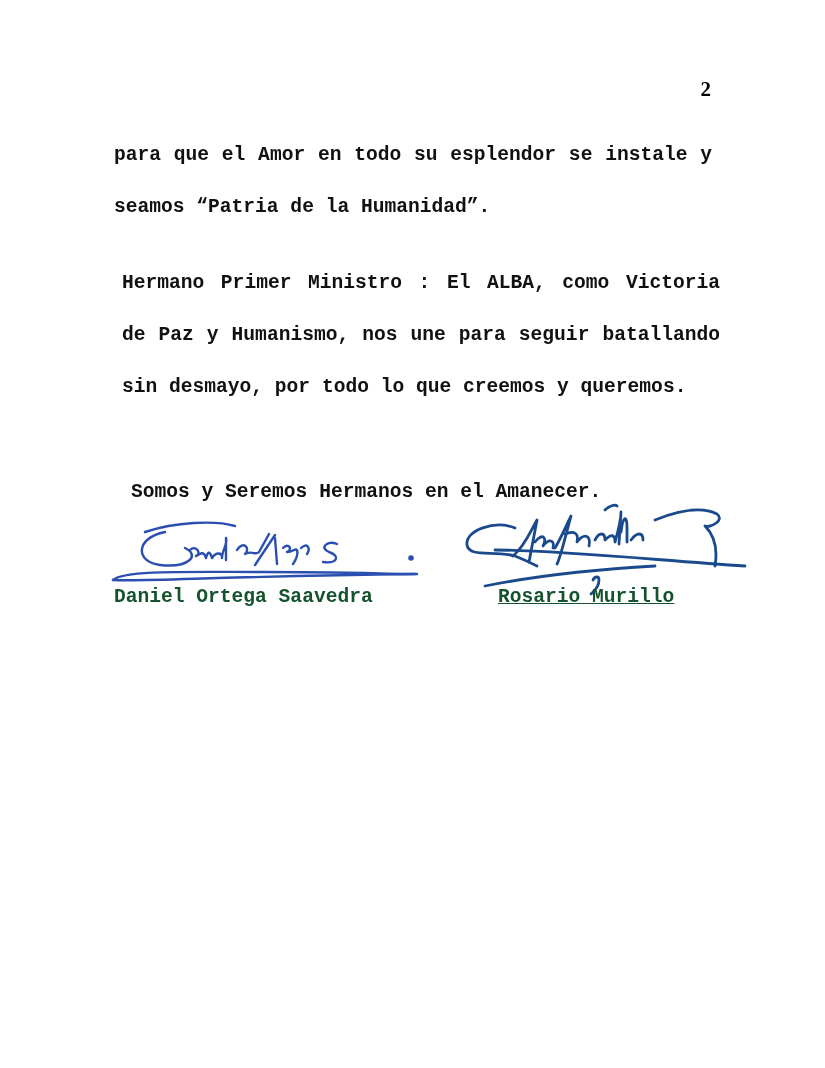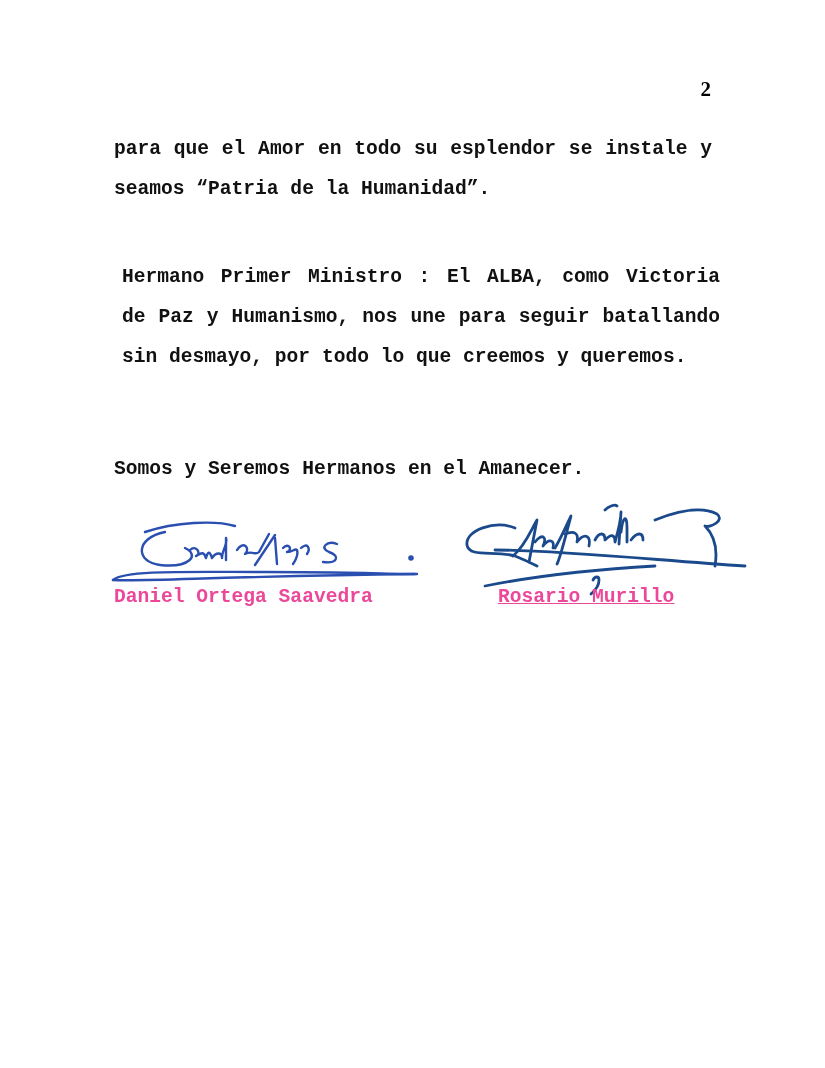--- a/index.html
+++ b/index.html
@@ -23,50 +23,50 @@
       font-weight: bold;
       font-size: 21px;
       color: #000000;
     }
     .paragraph {
       position: absolute;
       left: 114px;
       width: 598px;
       font-size: 19.6px;
       font-weight: bold;
-      line-height: 40px;
+      line-height: 52px;
       text-align: justify;
       text-align-last: left;
     }
     .p1 { top: 129px; }
     .p2 { top: 249px; }
     .p3 { top: 449px; }
     .sig-block {
       position: absolute;
     }
     .sig-name {
       position: absolute;
       font-size: 19.6px;
       white-space: nowrap;
-      color: #ec4899;
+      color: #14532d;
     }
     .sig-svg {
       position: absolute;
     }
   </style>
 </head>
 <body>
 
 <div>
 
   <div class="page-number">2</div>
 
   <p class="paragraph p1" style="margin:0;">para que el Amor en todo su esplendor se instale y seamos “Patria de la Humanidad”.</p>
   <p class="paragraph p2" style="margin:8px;">Hermano Primer Ministro : El ALBA, como Victoria de Paz y Humanismo, nos une para seguir batallando sin desmayo, por todo lo que creemos y queremos.</p>
-  <p class="paragraph p3" style="margin:0;">Somos y Seremos Hermanos en el Amanecer.</p>
+  <p class="paragraph p3" style="margin:17px;">Somos y Seremos Hermanos en el Amanecer.</p>
 
   <div class="sig-block" style="left:0;top:0;">
     <svg class="sig-svg" style="left:105px;top:510px;" width="320" height="80" viewBox="0 0 320 80">
       <g fill="none" stroke="#2a4fb0" stroke-width="2.4" stroke-linecap="round" stroke-linejoin="round">
 
         <path d="M40 22 C 70 12, 110 10, 130 16"></path>
 
         <path d="M60 22 C 30 28, 30 52, 55 55 C 85 58, 95 45, 80 38"></path>
 
         <path d="M85 40 c 6 -6, 12 4, 6 6 c 6 -4, 8 -4, 10 2 c 2 -8, 4 -6, 6 0 c 4 -6, 10 -6, 10 0 c 0 -8, 6 -14, 4 -20 l 0 22"></path>

